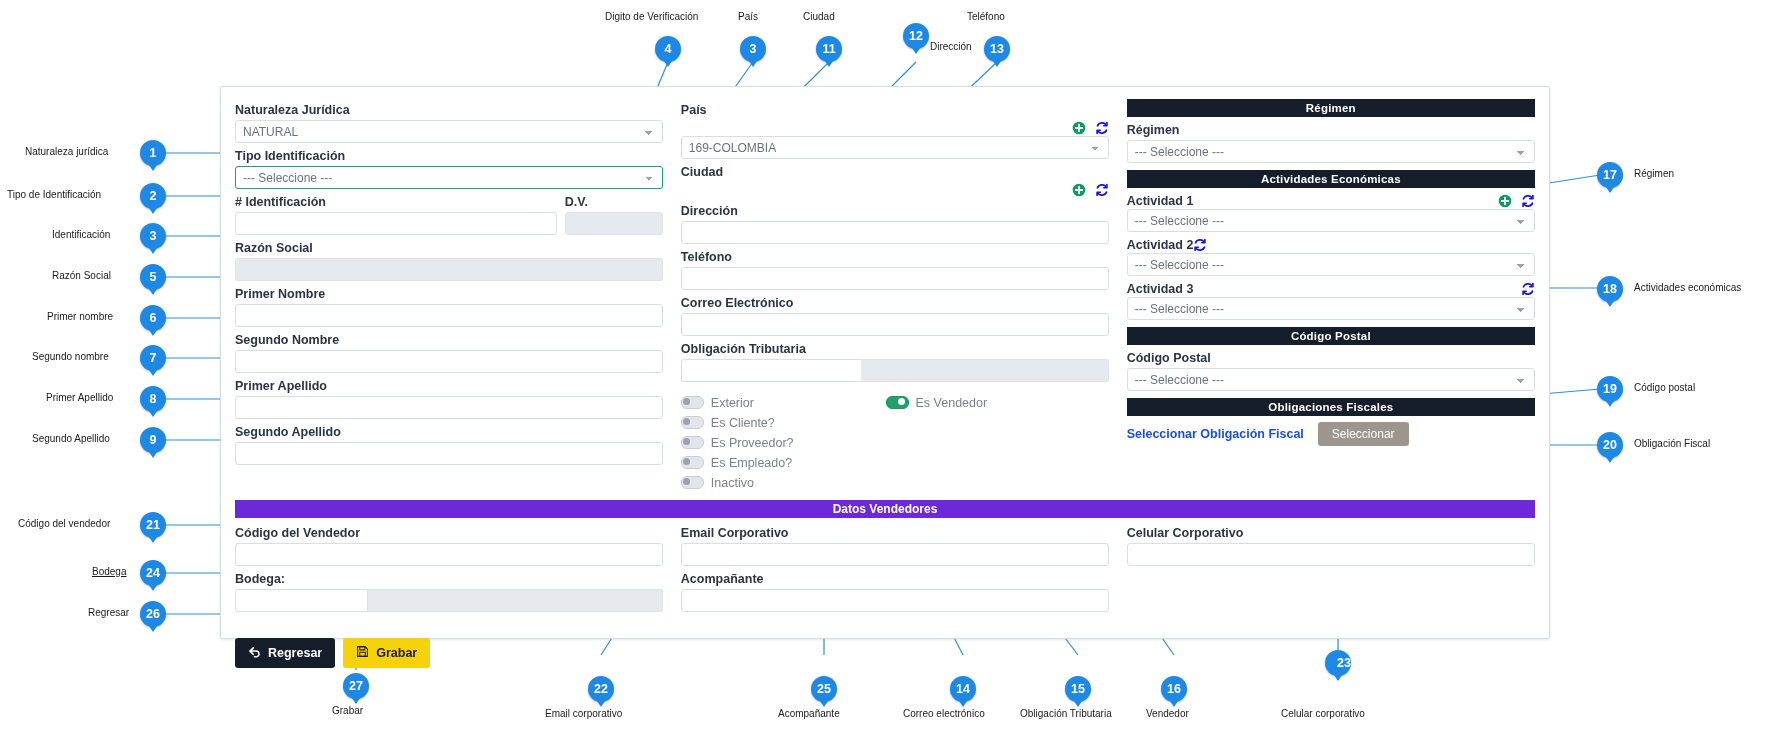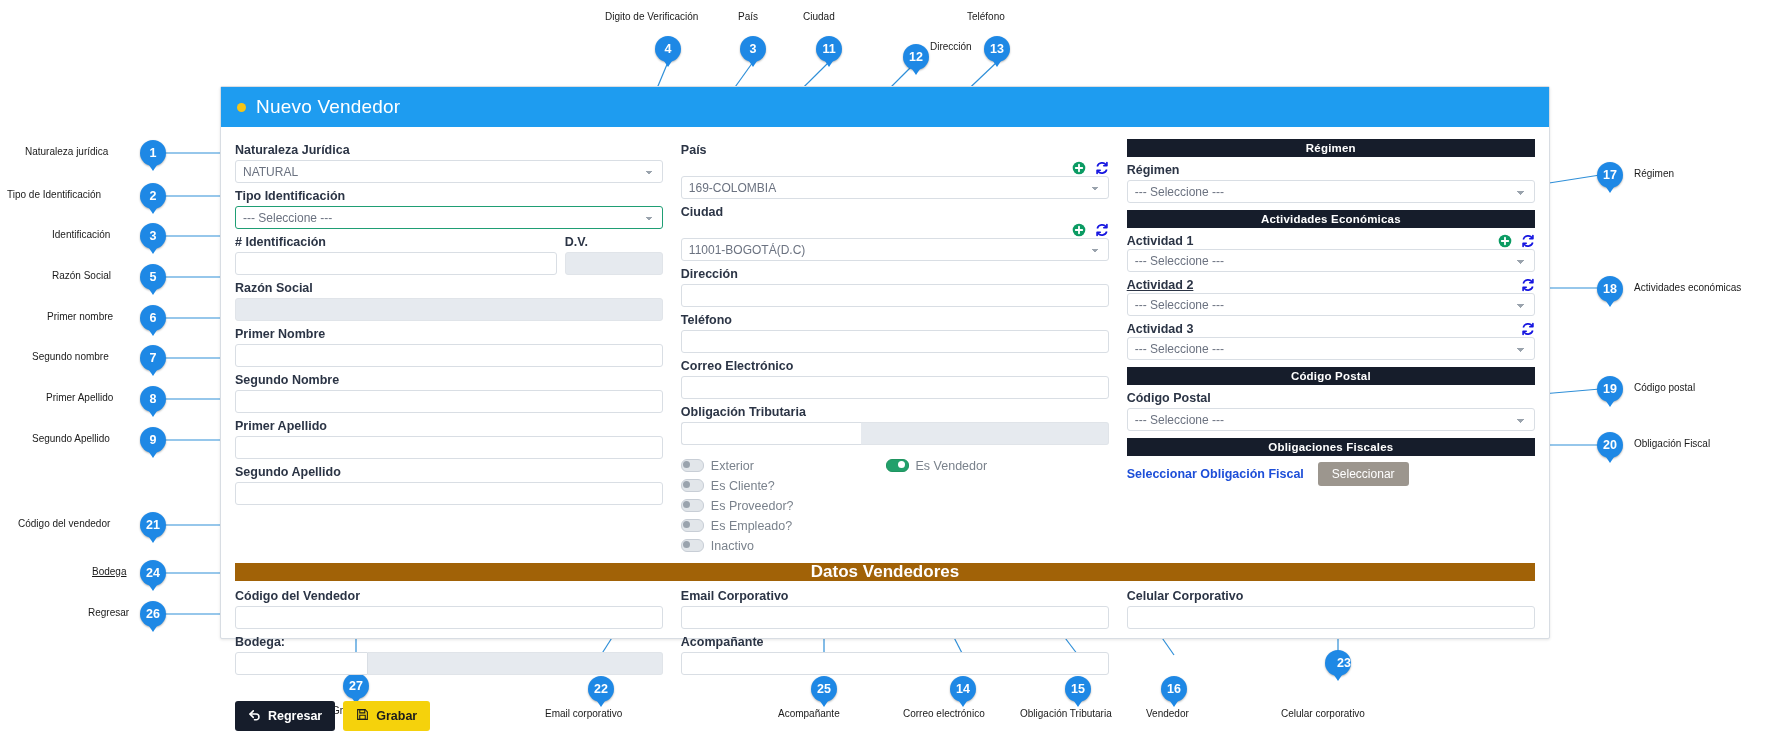--- a/index.html
+++ b/index.html
@@ -119,21 +119,21 @@
 
   .fiscal-row{display:flex;align-items:center;gap:14px;margin-top:6px;}
   .fiscal-row .lb{font-size:12.5px;font-weight:bold;color:#1d4ed8;}
   .btn-grey{
     background:#9c968e;color:#fff;border:none;border-radius:3px;
     font-size:12px;padding:5px 14px;font-family:"Liberation Sans", sans-serif;cursor:pointer;
   }
 
   .bottom-wrap{padding:0 14px;box-sizing:border-box;margin-top:10px;}
   .bar-datos{
-    background:#a16207;color:#fff;text-align:center;font-size:17px;font-weight:bold;
+    background:#6d28d9;color:#fff;text-align:center;font-size:12px;font-weight:bold;
     height:18px;line-height:18px;
   }
   .bcols{display:flex;gap:18px;margin-top:2px;}
 
   .btn-row{display:flex;gap:8px;padding:0 14px;margin-top:26px;}
   .btn{
     border:none;border-radius:3px;font-size:12.5px;font-weight:bold;
     display:flex;align-items:center;gap:7px;padding:7px 13px;cursor:pointer;
     font-family:"Liberation Sans", sans-serif;
   }
@@ -207,21 +207,21 @@
     </div>
   <div class="badge" style="left:140px;top:427px;">
       <span>9</span>
     </div>
   <div class="badge" style="left:740px;top:36px;">
       <span>3</span>
     </div>
   <div class="badge" style="left:816px;top:36px;">
       <span>11</span>
     </div>
-  <div class="badge" style="left:903px;top:44px;">
+  <div class="badge" style="left:903px;top:23px;">
       <span>12</span>
     </div>
   <div class="badge" style="left:984px;top:36px;">
       <span>13</span>
     </div>
   <div class="badge" style="left:950px;top:676px;">
       <span>14</span>
     </div>
   <div class="badge" style="left:1065px;top:676px;">
       <span>15</span>
@@ -286,24 +286,20 @@
   <div class="ann-label" style="left:18px;top:518px;">Código del vendedor</div>
   <div class="ann-label" style="left:545px;top:708px;">Email corporativo</div>
   <div class="ann-label" style="left:1281px;top:708px;">Celular corporativo</div>
   <div class="ann-label" style="left:92px;top:566px;text-decoration:underline;">Bodega</div>
   <div class="ann-label" style="left:778px;top:708px;">Acompañante</div>
   <div class="ann-label" style="left:88px;top:607px;">Regresar</div>
   <div class="ann-label" style="left:332px;top:705px;">Grabar</div>
 
   <div class="card">
 
-    <div class="card-header">
-      <span class="dot"></span>
-      <span class="title">Nuevo Vendedor</span>
-    </div>
 
     <div class="card-body">
       <div class="cols">
 
         <div class="col col-a">
 
           <label class="lbl">Naturaleza Jurídica</label>
           <input class="inp sel" readonly="" value="NATURAL" style="">
 
           <label class="lbl">Tipo Identificación</label>
@@ -367,21 +363,20 @@
             </span>
             <span class="ic">
               <svg width="14" height="14" viewBox="0 0 16 16" fill="none" stroke="#1515e0" stroke-width="1.9">
                 <path d="M2.6 6.2A5.6 5.6 0 0 1 13 5.2"></path>
                   <path d="M13.4 9.8A5.6 5.6 0 0 1 3 10.8"></path>
                 <path d="M13.6 1.8v3.6h-3.6" stroke-linecap="round" stroke-linejoin="round"></path>
                 <path d="M2.4 14.2v-3.6h3.6" stroke-linecap="round" stroke-linejoin="round"></path>
               </svg>
             </span>
           </div>
-          <input class="inp sel" readonly="" value="11001-BOGOTÁ(D.C)" style="">
 
           <label class="lbl">Dirección</label>
           <input class="inp" value="" style="">
 
           <label class="lbl">Teléfono</label>
           <input class="inp" value="" style="">
 
           <label class="lbl">Correo Electrónico</label>
           <input class="inp" value="" style="">
 
@@ -457,21 +452,21 @@
                   <path d="M2.6 6.2A5.6 5.6 0 0 1 13 5.2"></path>
                     <path d="M13.4 9.8A5.6 5.6 0 0 1 3 10.8"></path>
                   <path d="M13.6 1.8v3.6h-3.6" stroke-linecap="round" stroke-linejoin="round"></path>
                   <path d="M2.4 14.2v-3.6h3.6" stroke-linecap="round" stroke-linejoin="round"></path>
                 </svg>
               </span>
             </div>
           </div>
           <input class="inp sel" readonly="" value="--- Seleccione ---" style="">
 
-          <div style="display:flex;align-items:center;justify-content:space-between;text-decoration:underline;">
+          <div style="display:flex;align-items:center;justify-content:flex-start;">
             <label class="lbl" style="margin-bottom:0;">Actividad 2</label>
             <div class="iconrow" style="margin-top:4px;">
               <span class="ic">
                 <svg width="14" height="14" viewBox="0 0 16 16" fill="none" stroke="#1515e0" stroke-width="1.9">
                   <path d="M2.6 6.2A5.6 5.6 0 0 1 13 5.2"></path>
                     <path d="M13.4 9.8A5.6 5.6 0 0 1 3 10.8"></path>
                   <path d="M13.6 1.8v3.6h-3.6" stroke-linecap="round" stroke-linejoin="round"></path>
                   <path d="M2.4 14.2v-3.6h3.6" stroke-linecap="round" stroke-linejoin="round"></path>
                 </svg>
               </span>

